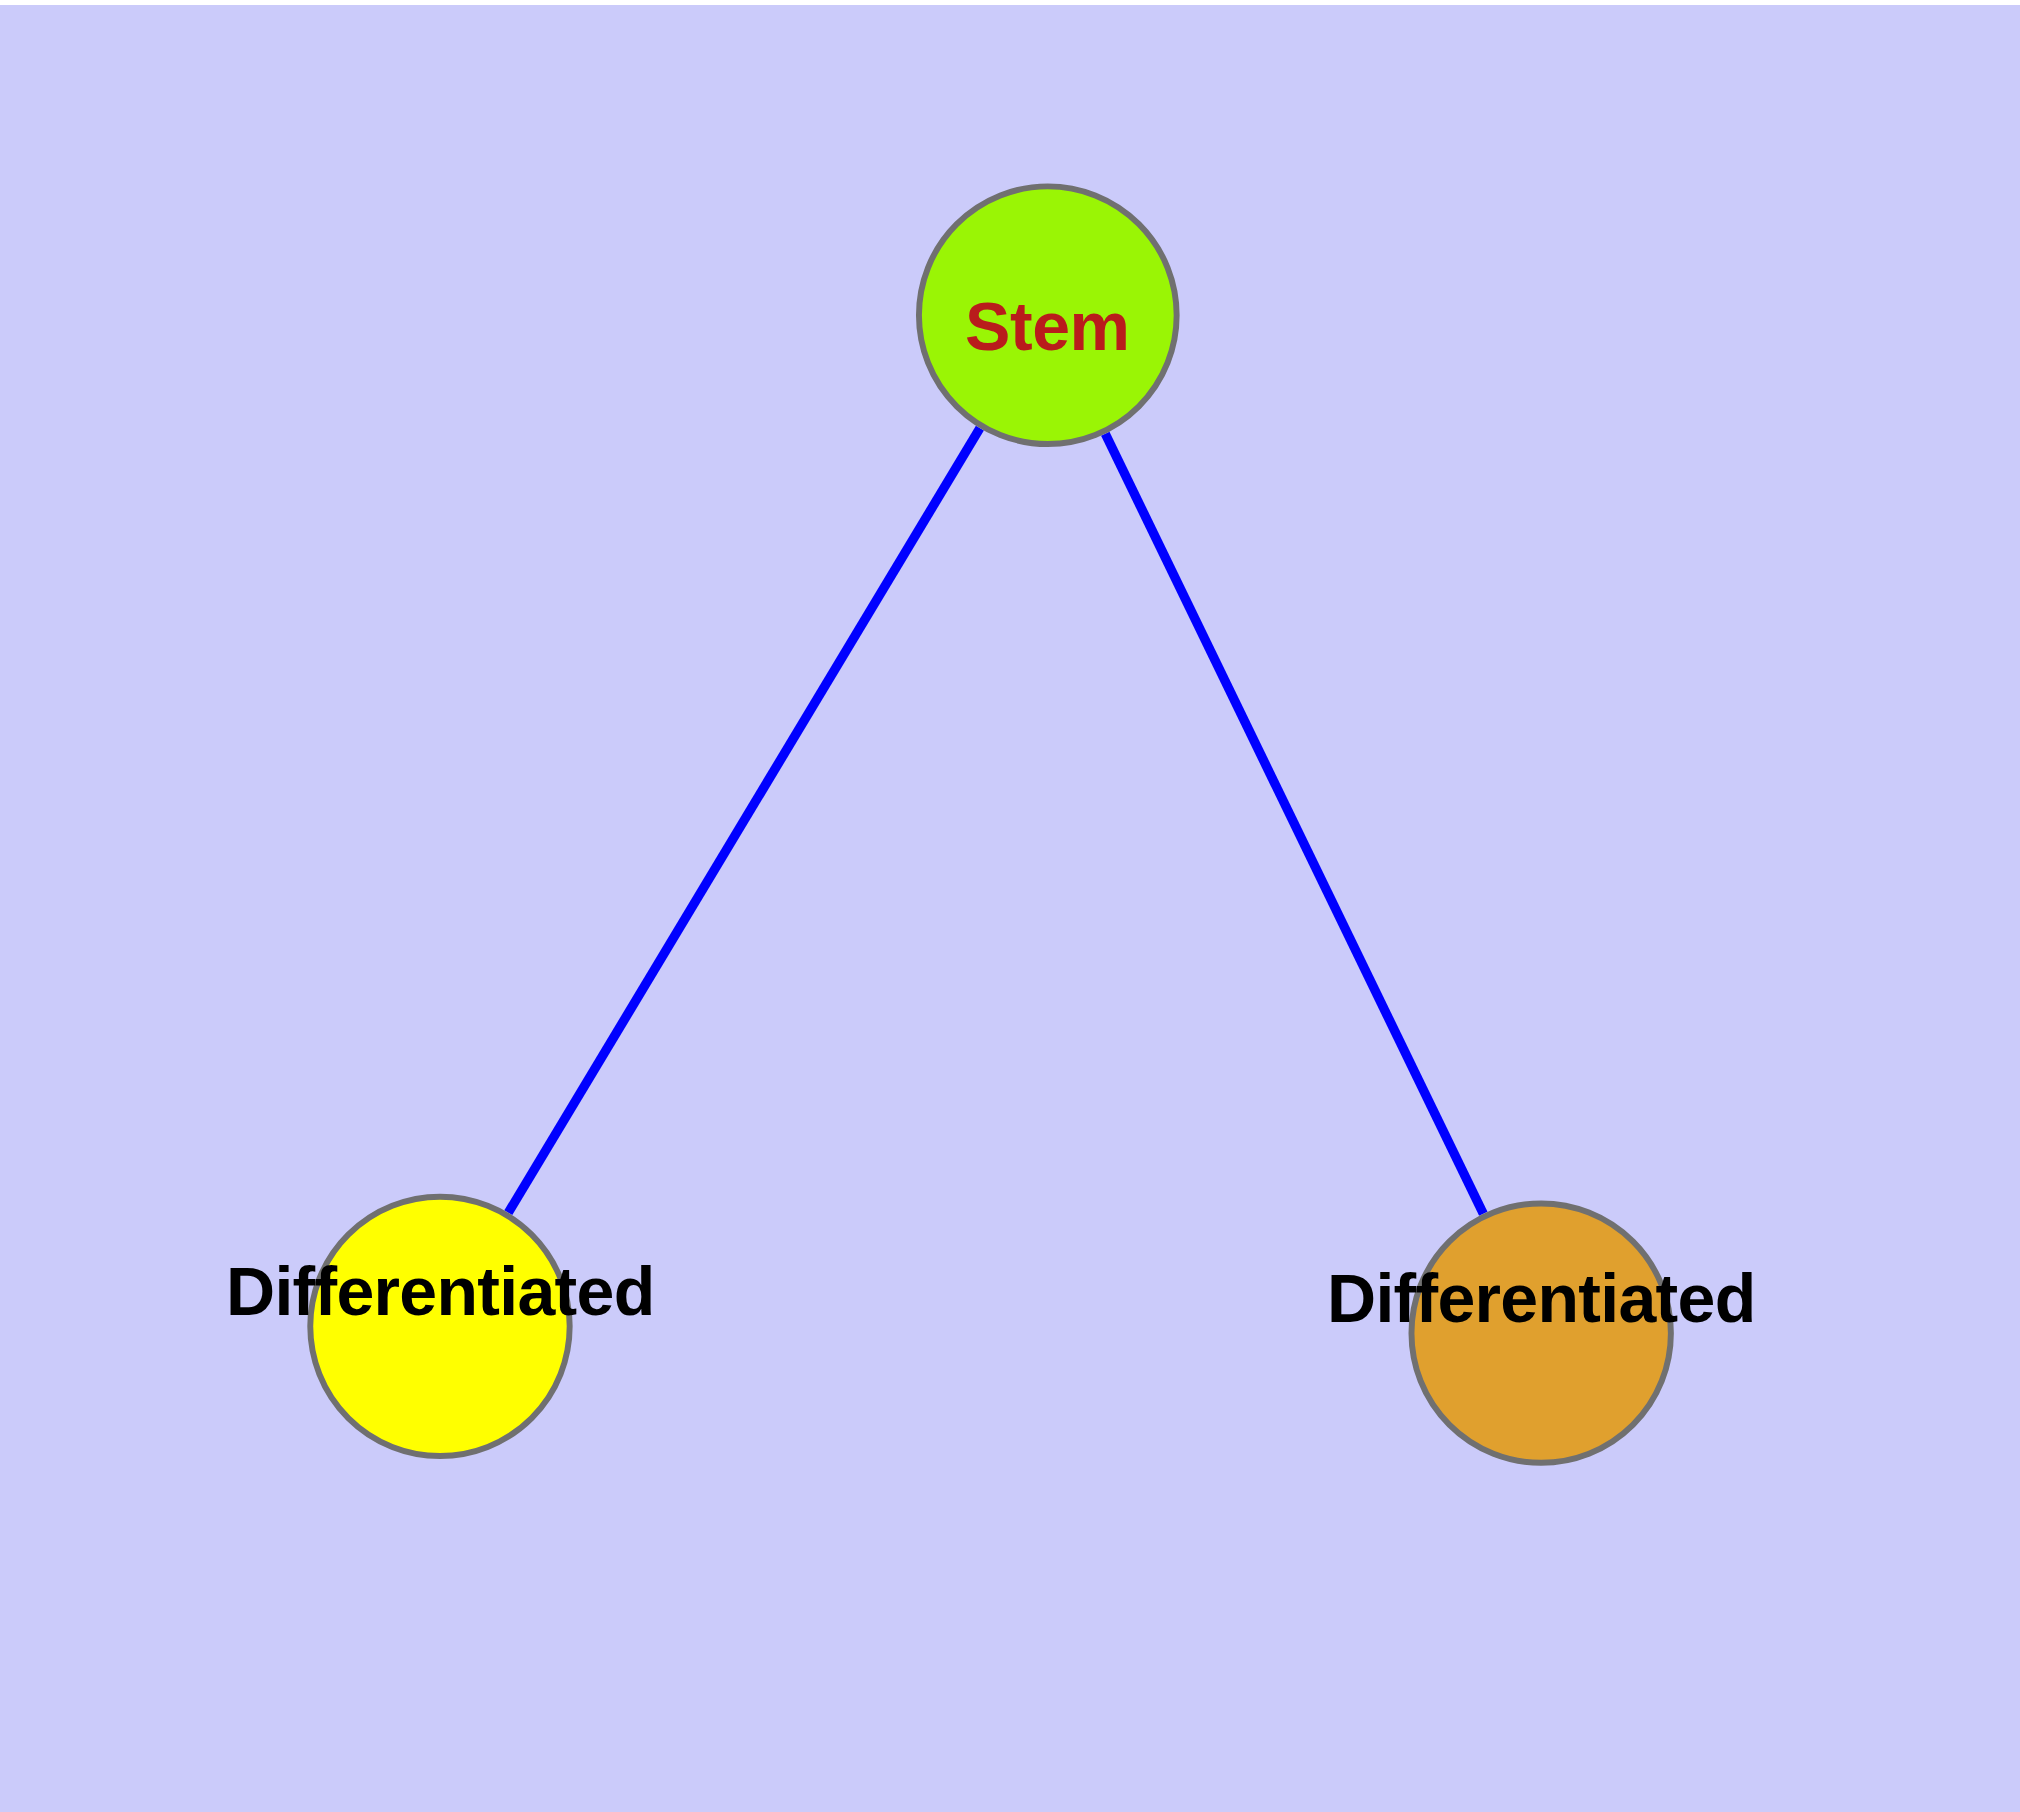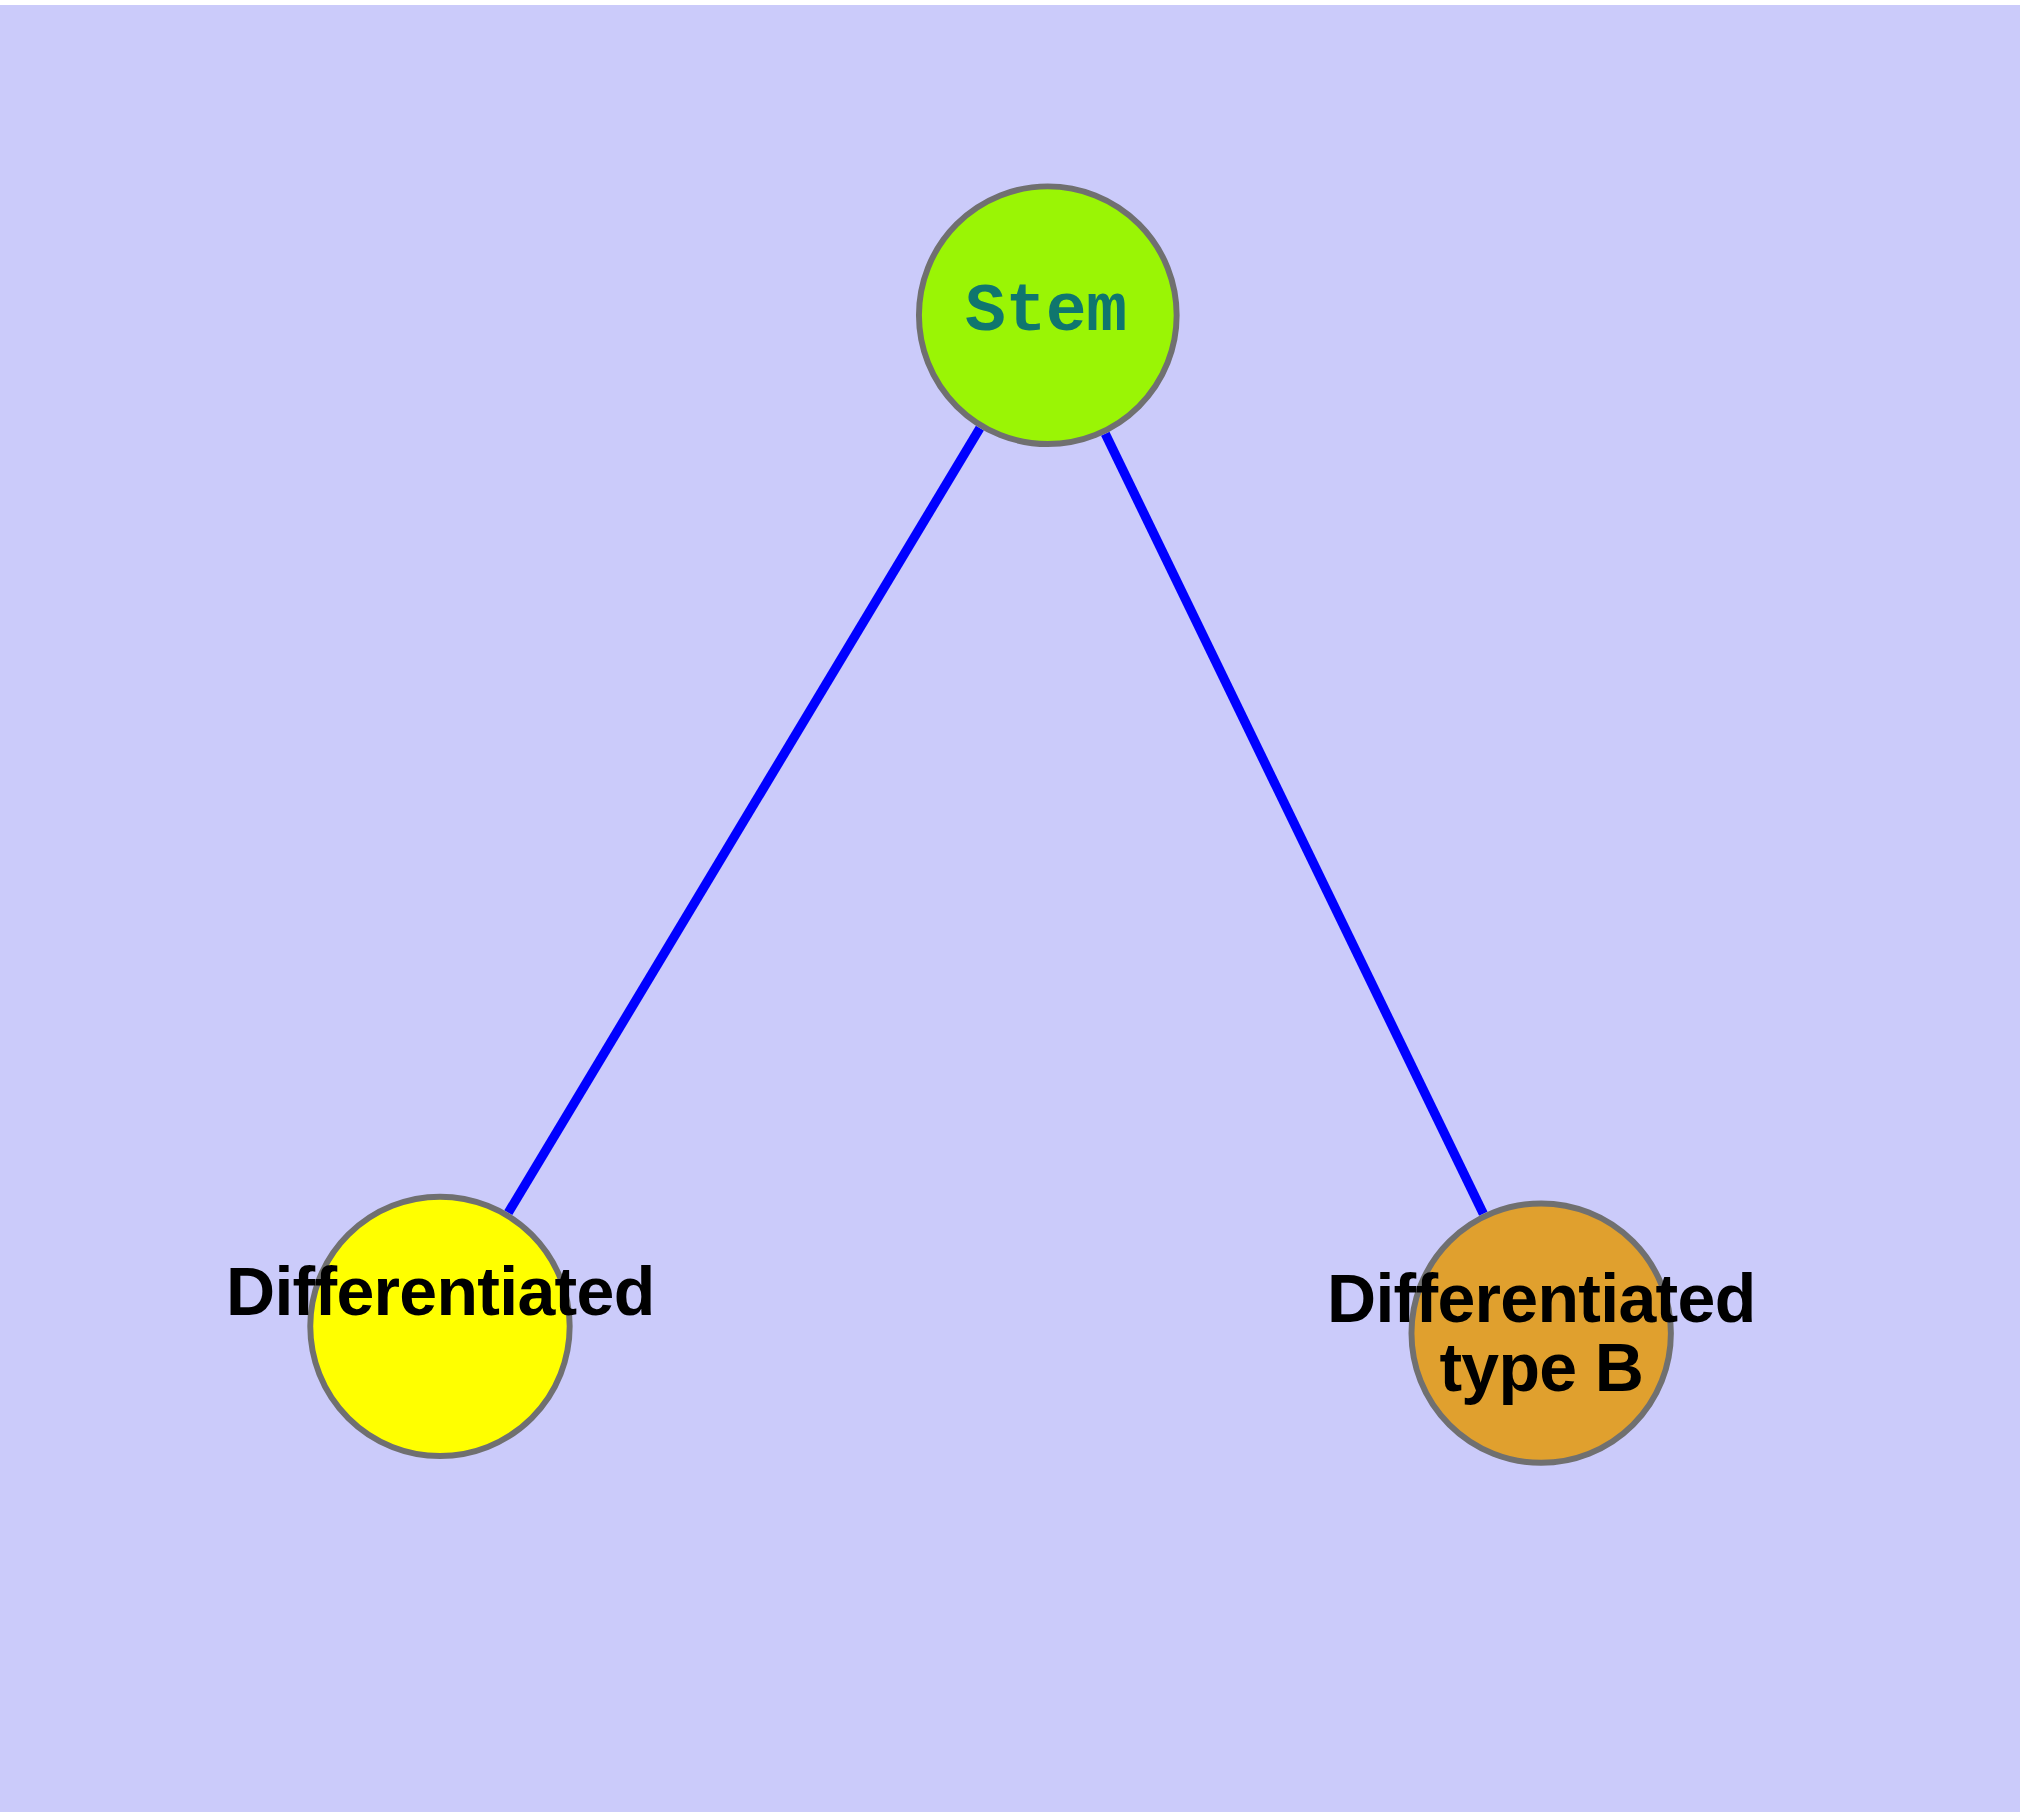--- a/index.html
+++ b/index.html
@@ -64,21 +64,21 @@
         <line id="edge-stem-diff_b" x1="1303.8119414352748" y1="505.93495131231106" x2="1749.7519689091928" y2="1426.1651454638156" stroke="#0000ff" stroke-width="11" stroke-linecap="butt"></line>
       </g>
 
       <g>
         <circle id="node-stem" cx="1236" cy="366" r="152" fill="#9af505" stroke="#707070" stroke-width="7"></circle>
         <circle id="node-diff_a" cx="519" cy="1559" r="153" fill="#ffff00" stroke="#707070" stroke-width="7"></circle>
         <circle id="node-diff_b" cx="1818" cy="1567" r="153" fill="#e0a02e" stroke="#707070" stroke-width="7"></circle>
       </g>
     </svg>
 
-    <div id="label-stem" class="node-label stem" style="font-size: 68px; color: #0f766e; left: 965px; top: 272px; font-family: Liberation Mono, monospace;"><span>Stem</span></div>
+    <div id="label-stem" class="node-label stem" style="font-size: 68px; color: #b91c1c; left: 965px; top: 287px;"><span>Stem</span></div>
 
     <div id="label-diff_a" class="node-label diff" style="font-size: 68px; color: rgb(0, 0, 0); left: 226px; top: 1252px;"><span>Differentiated</span><br></div>
 
-    <div id="label-diff_b" class="node-label diff" style="font-size: 68px; color: rgb(0, 0, 0); left: 1327px; top: 1259px;"><span>Differentiated</span><br><span>type B</span></div>
+    <div id="label-diff_b" class="node-label diff" style="font-size: 68px; color: rgb(0, 0, 0); left: 1327px; top: 1259px;"><span>Differentiated</span><br></div>
 
   </div>
 </div>
 
 
 </body></html>

